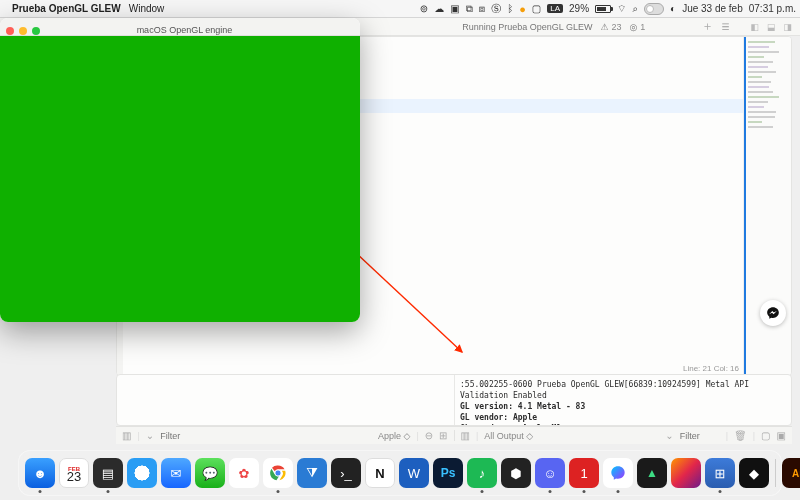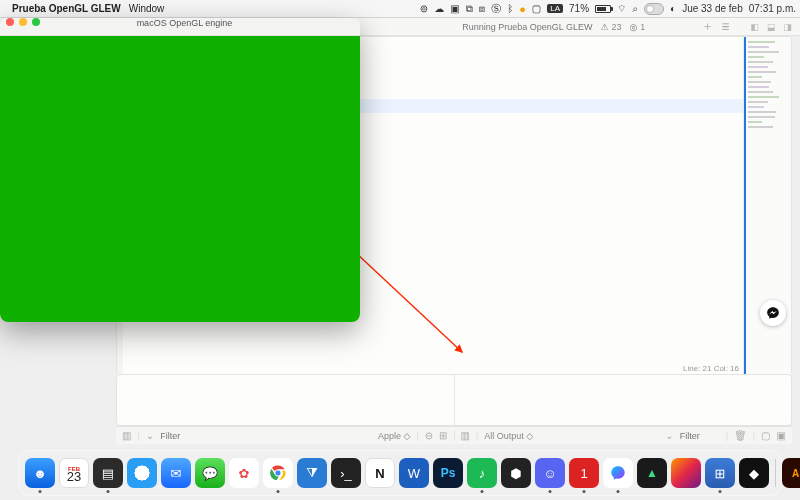--- a/index.html
+++ b/index.html
@@ -60,21 +60,21 @@
   .filterbar .half:last-child{border-right:none;}
   .filterbar input { border:none; background:transparent; font-size:9px; color:#666; width:40px; outline:none;}
   .mini-ico { font-size:10px; color:#aaa;}
   .pipe { color:#ddd;}
 
   
   .leftpanel { position:absolute; left:0; top:36px; width:116px; bottom:56px; }
 
   
   .glwin { position:absolute; left:0; top:18px; width:360px; height:304px; background:#fff; border-radius:8px; box-shadow:0 10px 30px rgba(0,0,0,0.35); overflow:hidden;}
-  .glwin .titlebar { height:18px; background:#f3f3f1; display:flex; align-items:flex-start; padding:0 6px; gap:5px; font-size:9px; color:#555; border-bottom:1px solid #e0e0de;}
+  .glwin .titlebar { height:18px; background:#f3f3f1; display:flex; align-items:flex-end; padding:0 6px; gap:5px; font-size:9px; color:#555; border-bottom:1px solid #e0e0de;}
   .tl-dot{width:8px;height:8px;border-radius:50%;}
   .tl-dot.r{background:#ff5f57;} .tl-dot.y{background:#febc2e;} .tl-dot.g{background:#28c840;}
   .glwin .titlebar .wtitle{flex:1;text-align:center;margin-left:-30px;}
   .glcanvas { position:absolute; top:18px; left:0; right:0; bottom:0; background:#0fb000;}
 
   
   .dock { position:absolute; left:18px; right:18px; bottom:4px; height:46px; background:rgba(240,240,240,0.55); border:1px solid rgba(255,255,255,0.4); border-radius:12px; backdrop-filter:blur(6px); display:flex; align-items:center; padding:0 6px; gap:4px;}
   .dock .app { width:30px; height:30px; border-radius:7px; display:flex; align-items:center; justify-content:center; font-size:13px; color:#fff; position:relative; flex:0 0 auto;}
   .dock .app .d { position:absolute; bottom:-5px; left:50%; transform:translateX(-50%); width:3px;height:3px;border-radius:50%;background:#555;}
   .dock .divider{width:1px;height:28px;background:rgba(0,0,0,0.15);margin:0 2px;flex:0 0 auto;}
@@ -116,21 +116,21 @@
     <span>⊚</span>
     <span>☁︎</span>
     <span>▣</span>
     <span>⧉</span>
     <span>⧈</span>
     <span>Ⓢ</span>
     <span>ᛒ</span>
     <span class="mic">●</span>
     <span>▢</span>
     <span class="pill">LA</span>
-    <span>71%</span>
+    <span>29%</span>
     <span class="battery">
         <span class="fill"></span>
       </span>
     <span>⌔</span>
     <span>⌕</span>
     <span class="swtch">
         <span class="dot"></span>
       </span>
     <span>◐</span>
     <span>Jue 33 de feb</span>
@@ -196,20 +196,26 @@
 </div>
 
 <div class="msg-bubble">
   <svg viewBox="0 0 24 24">
       <path fill="#111" d="M12 2C6.5 2 2 6.1 2 11.2c0 2.9 1.4 5.4 3.7 7.1V22l3.4-1.9c.9.2 1.9.4 2.9.4 5.5 0 10-4.1 10-9.3S17.5 2 12 2zm1 12.3l-2.6-2.7-5 2.7 5.5-5.8 2.6 2.7 5-2.7-5.5 5.8z"></path>
     </svg>
 </div>
 
 <div class="console">
   <div class="sep"></div>
+  <div style="position:absolute;left:50%;padding-left:6px;top:4px;right:6px;">
+    <div><span>:55.002255-0600 Prueba OpenGL GLEW[66839:10924599] Metal API Validation Enabled</span></div>
+    <div><b>GL version: 4.1 Metal - 83</b></div>
+    <div><b>GL vendor: Apple</b></div>
+    <div><b>GL renderer: Apple M1</b></div>
+  </div>
 </div>
 
 <svg class="arrow-annot" style="left:332px;top:230px;width:140px;height:130px;">
   <defs>
       <marker id="ah" markerWidth="6" markerHeight="6" refX="5" refY="3" orient="auto">
         <path d="M0,0 L6,3 L0,6 z" fill="#ff2a00"></path>
       </marker>
     </defs>
   <line x1="8" y1="8" x2="130" y2="122" stroke="#ff2a00" stroke-width="1.4" marker-end="url(#ah)"></line>
 </svg>

